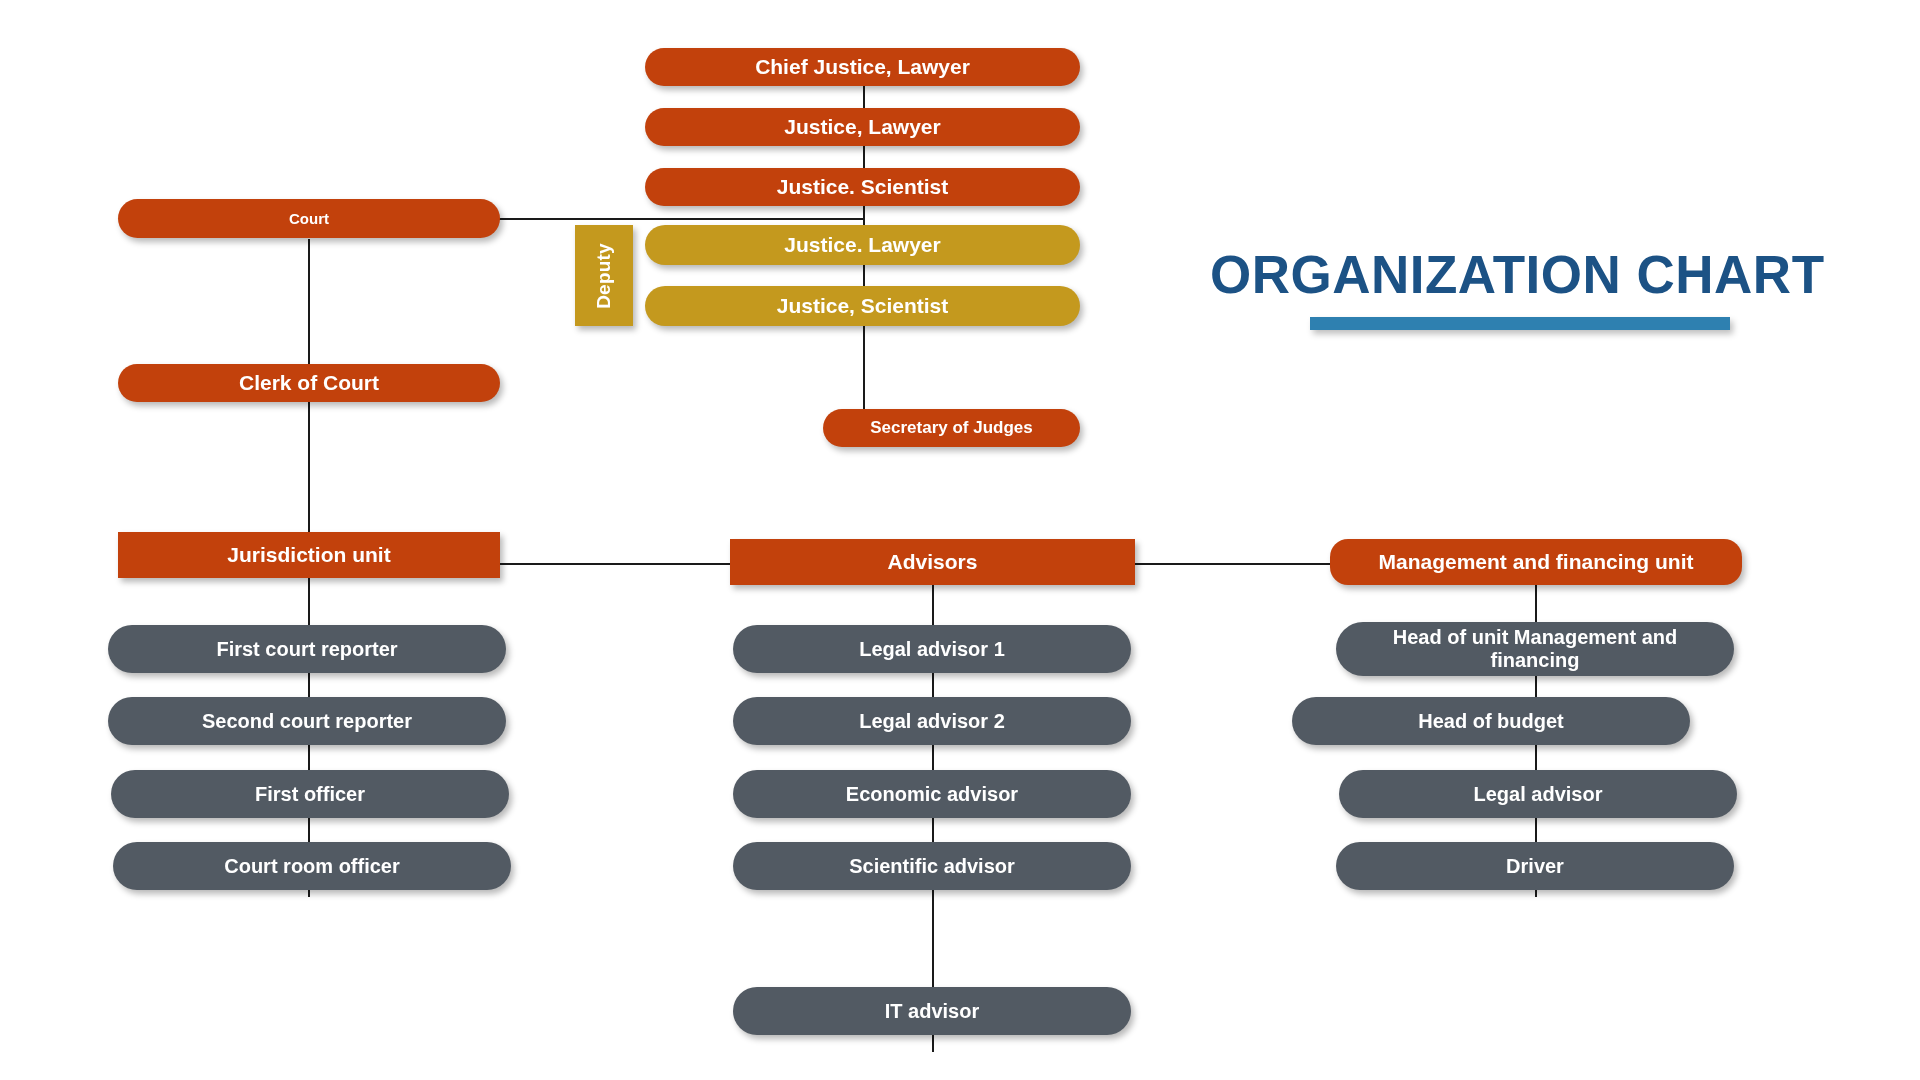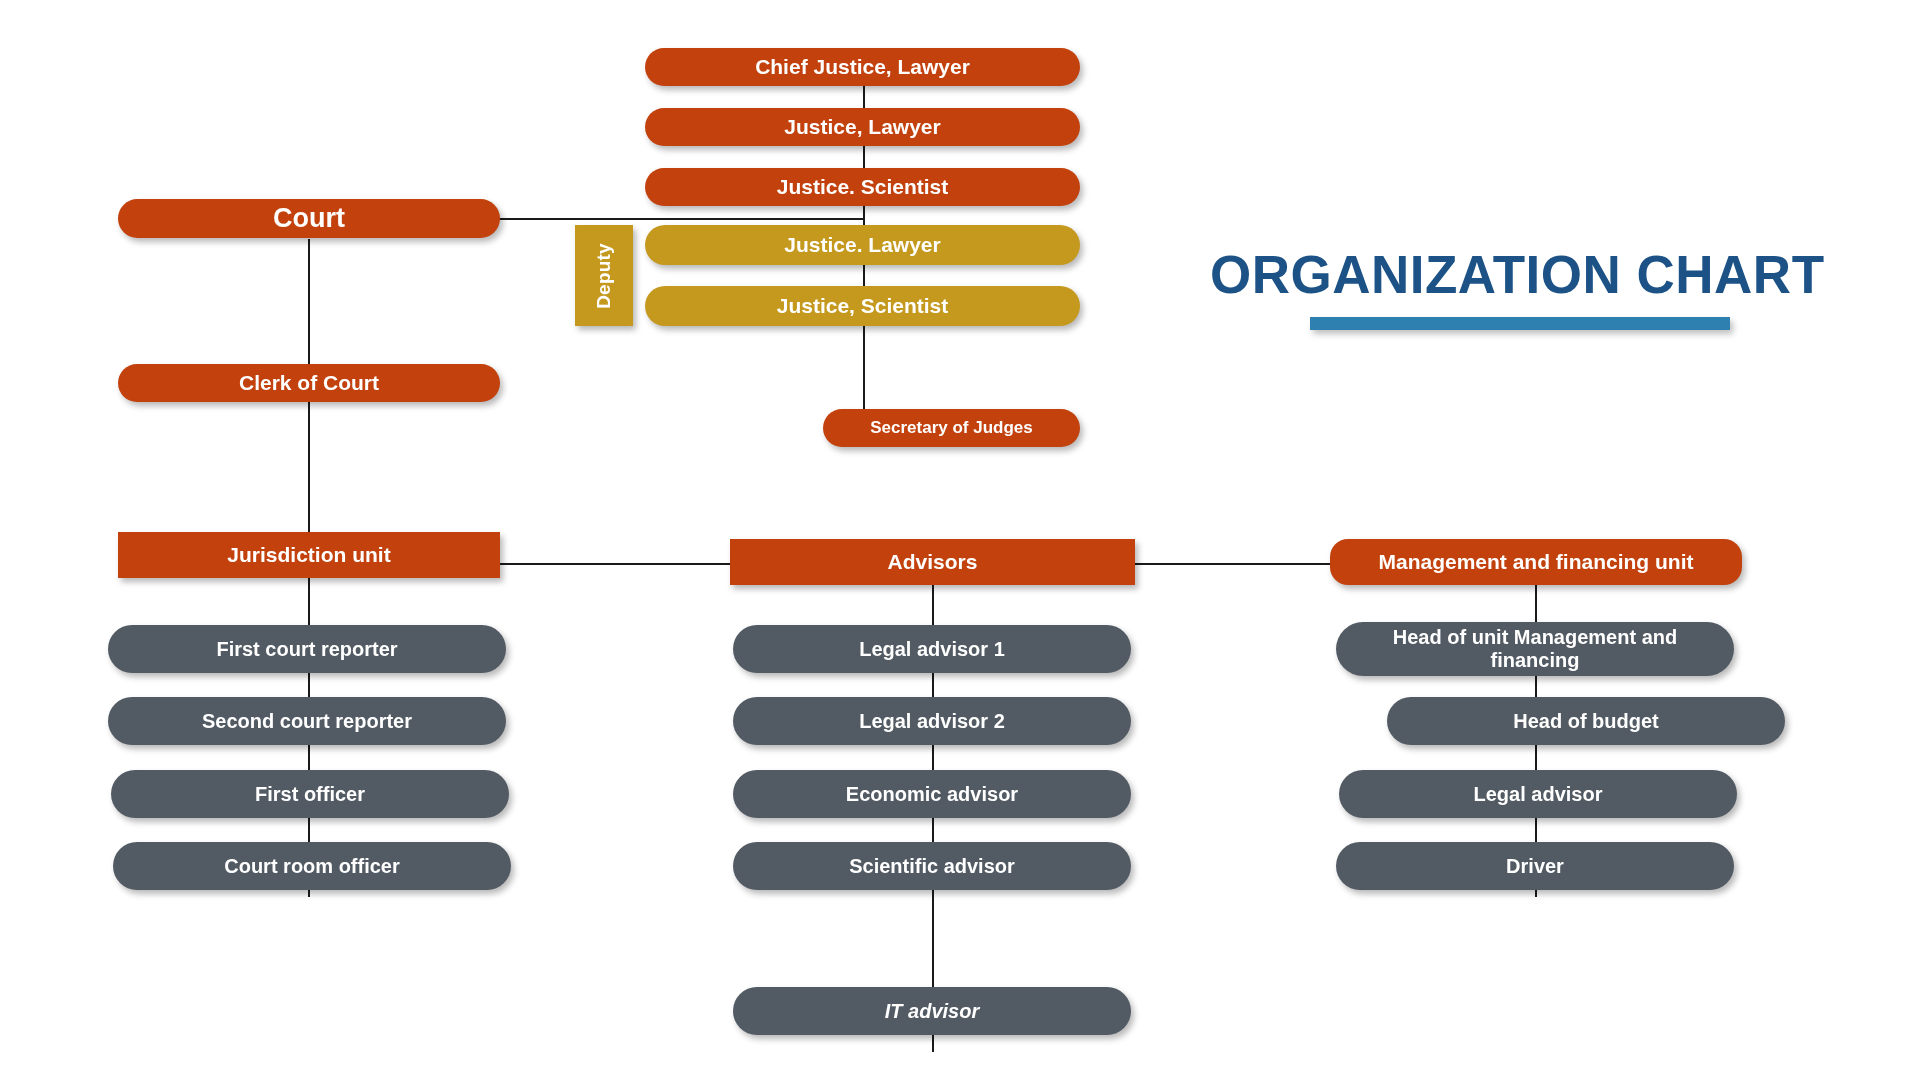--- a/index.html
+++ b/index.html
@@ -136,39 +136,39 @@
   <div class="node pill gold" style="left:645px; top:225px; width:435px; height:40px; font-size:21px;">Justice. Lawyer</div>
 
   <div class="node pill gold" style="left:645px; top:286px; width:435px; height:40px; font-size:21px;">Justice, Scientist</div>
 
   <div class="vertical-tag" style="left:575px; top:225px; width:58px; height:101px;">
     <span>Deputy</span>
   </div>
 
   <div class="node pill blue" style="left:823px; top:409px; width:257px; height:38px; font-size:17px;">Secretary of Judges</div>
 
-  <div class="node pill blue" style="left:118px; top:199px; width:382px; height:39px; font-size:27px;">Court</div>
+  <div class="node pill blue" style="left:118px; top:199px; width:382px; height:39px; font-size:15px;">Court</div>
 
   <div class="node pill blue" style="left:118px; top:364px; width:382px; height:38px; font-size:21px;">Clerk of Court</div>
 
   <div class="node rect blue" style="left:118px; top:532px; width:382px; height:46px; font-size:21px;">Jurisdiction unit</div>
 
   <div class="node rect blue" style="left:730px; top:539px; width:405px; height:46px; font-size:21px;">Advisors</div>
 
   <div class="node rect blue" style="left:1330px; top:539px; width:412px; height:46px; font-size:21px;border-radius:18px;">Management and financing unit</div>
 
   <div class="node pill gray" style="left:108px; top:625px; width:398px; height:48px; font-size:20px;">First court reporter</div>
   <div class="node pill gray" style="left:108px; top:697px; width:398px; height:48px; font-size:20px;">Second court reporter</div>
   <div class="node pill gray" style="left:111px; top:770px; width:398px; height:48px; font-size:20px;">First officer</div>
   <div class="node pill gray" style="left:113px; top:842px; width:398px; height:48px; font-size:20px;">Court room officer</div>
 
   <div class="node pill gray" style="left:733px; top:625px; width:398px; height:48px; font-size:20px;">Legal advisor 1</div>
   <div class="node pill gray" style="left:733px; top:697px; width:398px; height:48px; font-size:20px;">Legal advisor 2</div>
   <div class="node pill gray" style="left:733px; top:770px; width:398px; height:48px; font-size:20px;">Economic advisor</div>
   <div class="node pill gray" style="left:733px; top:842px; width:398px; height:48px; font-size:20px;">Scientific advisor</div>
-  <div class="node pill gray" style="left:733px; top:987px; width:398px; height:48px; font-size:20px;font-style:italic;">IT advisor</div>
+  <div class="node pill gray" style="left:733px; top:987px; width:398px; height:48px; font-size:20px;">IT advisor</div>
 
   <div class="node pill gray" style="left:1336px; top:622px; width:398px; height:54px; font-size:20px;">Head of unit Management and financing</div>
-  <div class="node pill gray" style="left:1387px; top:697px; width:398px; height:48px; font-size:20px;">Head of budget</div>
+  <div class="node pill gray" style="left:1292px; top:697px; width:398px; height:48px; font-size:20px;">Head of budget</div>
   <div class="node pill gray" style="left:1339px; top:770px; width:398px; height:48px; font-size:20px;">Legal advisor</div>
   <div class="node pill gray" style="left:1336px; top:842px; width:398px; height:48px; font-size:20px;">Driver</div>
 
 </div>
 
 </body></html>

